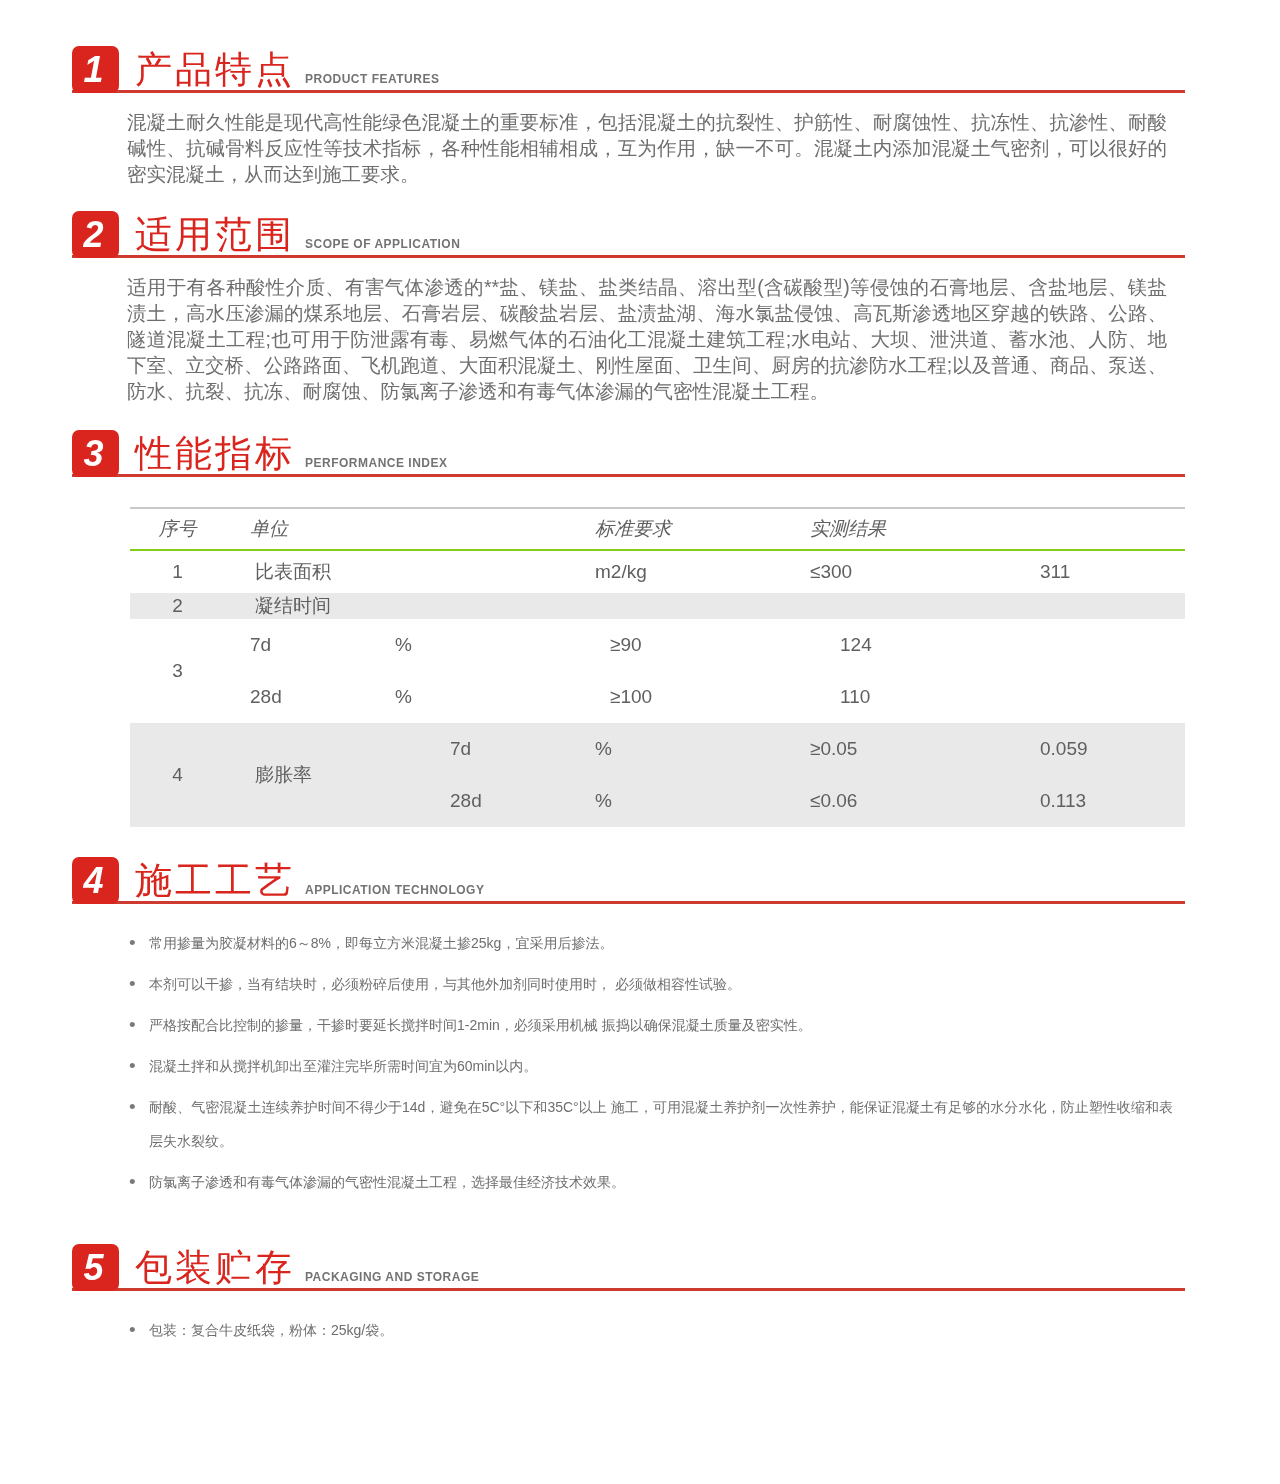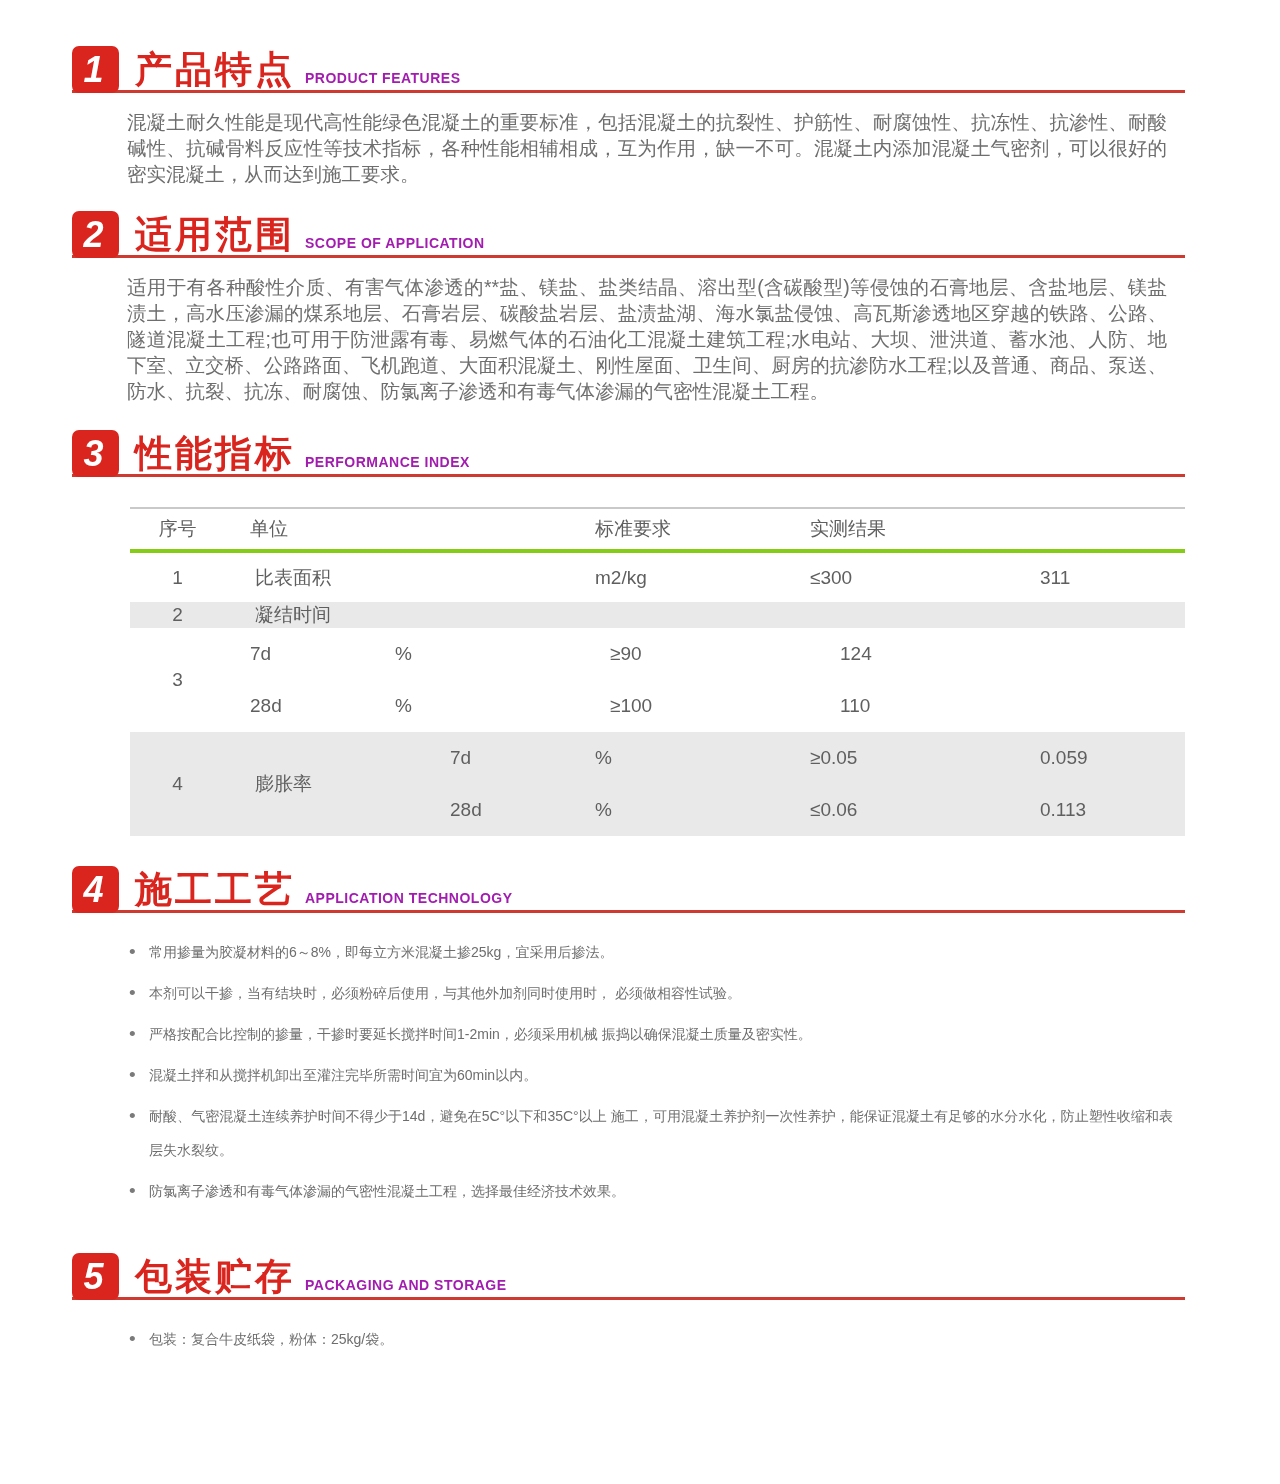--- a/index.html
+++ b/index.html
@@ -20,26 +20,26 @@
     width:47px;height:47px;flex:0 0 47px;
     background:#d9251d;border-radius:7px;
     display:flex;align-items:center;justify-content:center;
     margin-bottom:-3px;
   }
   .sec-badge .num{
     color:#ffffff;font-size:36px;font-weight:700;font-style:italic;
     line-height:1;transform:translateX(-2px);
   }
   .sec-title-zh{
-    color:#d9251d;font-size:37px;font-weight:700;
+    color:#d9251d;font-size:37px;font-weight:400;
     letter-spacing:3px;line-height:1;
     margin:0 0 2px 16px;
   }
   .sec-title-en{
-    color:#a21caf;font-size:14px;font-weight:700;
+    color:#737373;font-size:12px;font-weight:700;
     letter-spacing:.5px;line-height:1;
     margin:0 0 5px 10px;white-space:nowrap;
   }
 
   
   .para{
     margin:16px 0 0 55px;padding-right:18px;
     font-size:19.5px;line-height:26px;
     text-align:justify;color:#6e6e6e;
   }
@@ -54,36 +54,36 @@
   .bullets li::before{
     content:"•";position:absolute;left:2px;top:0;
     color:#7a7a7a;font-size:19px;
   }
 
   
   .ptable{margin:30px 0 0 58px;width:1055px;color:#5f5f5f;font-size:19px;}
   .ptable .thead{
     display:grid;grid-template-columns:95px 345px 215px 230px 1fr;
     align-items:center;height:40px;
-    border-top:2px solid #c9c9c9;border-bottom:4px solid #84cc16;
+    border-top:2px solid #c9c9c9;border-bottom:2px solid #84cc16;font-style:italic;
   }
   .ptable .thead .h{padding-left:25px;}
   .ptable .thead .h.no{padding-left:0;text-align:center;}
   .ptable .thead .h.item{padding-left:30px;}
   .tgroup{display:flex;align-items:stretch;}
   .tgroup.shaded{background:#e9e9e9;}
   .cell-no{width:95px;flex:0 0 95px;display:flex;align-items:center;justify-content:center;}
   .cell-item{width:200px;flex:0 0 200px;display:flex;align-items:center;padding-left:30px;box-sizing:border-box;text-align:right;}
   .subrows{flex:1;display:flex;flex-direction:column;justify-content:center;}
   .subrow{
     height:52px;display:grid;align-items:center;
     grid-template-columns:145px 215px 230px 1fr;
   }
   .subrow .c{padding-left:25px;}
-  .tgroup.single .subrow{height:49px;}
+  .tgroup.single .subrow{height:42px;}
 
   .spacer-s1{height:24px;}
   .spacer-s2{height:26px;}
   .spacer-s4{height:30px;}
   .spacer-s5{height:38px;}
 </style>
 </head>
 <body>
 
 <div class="page">

